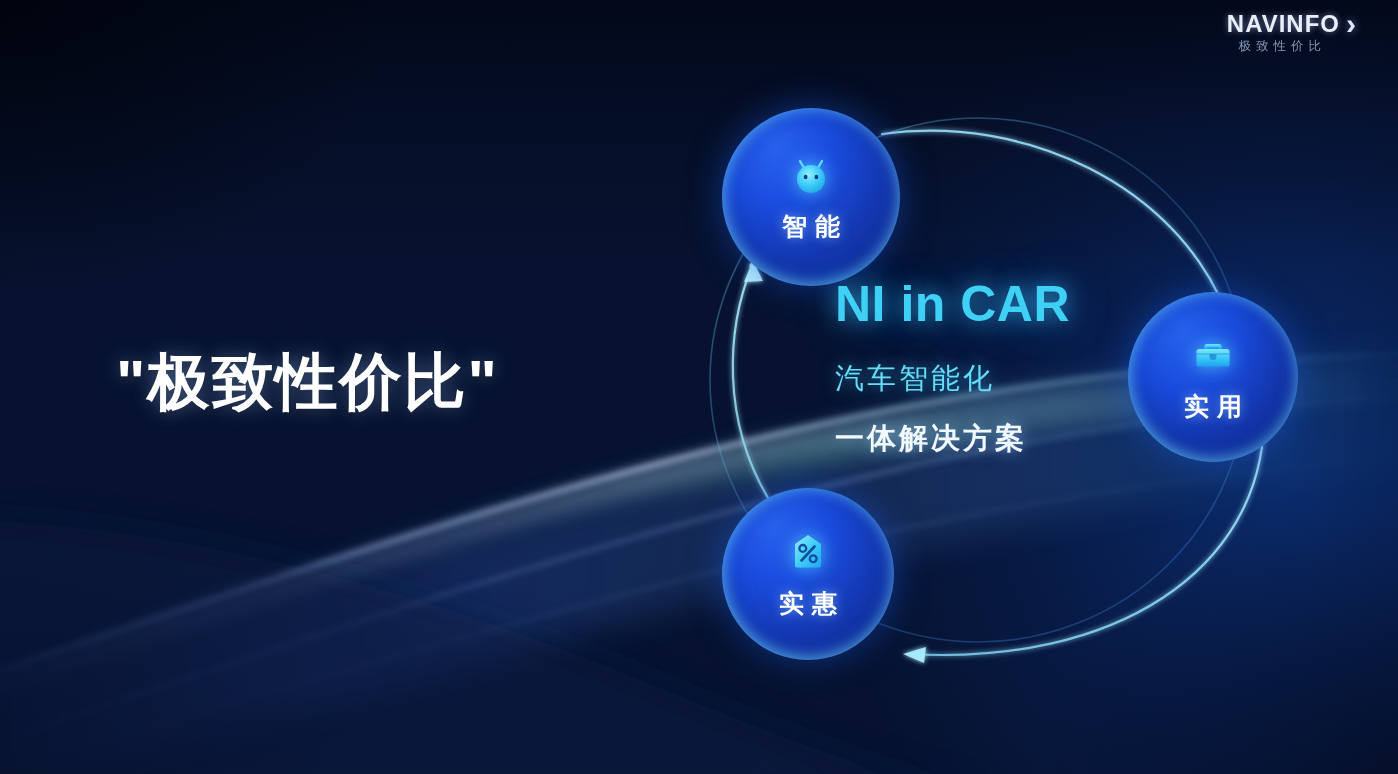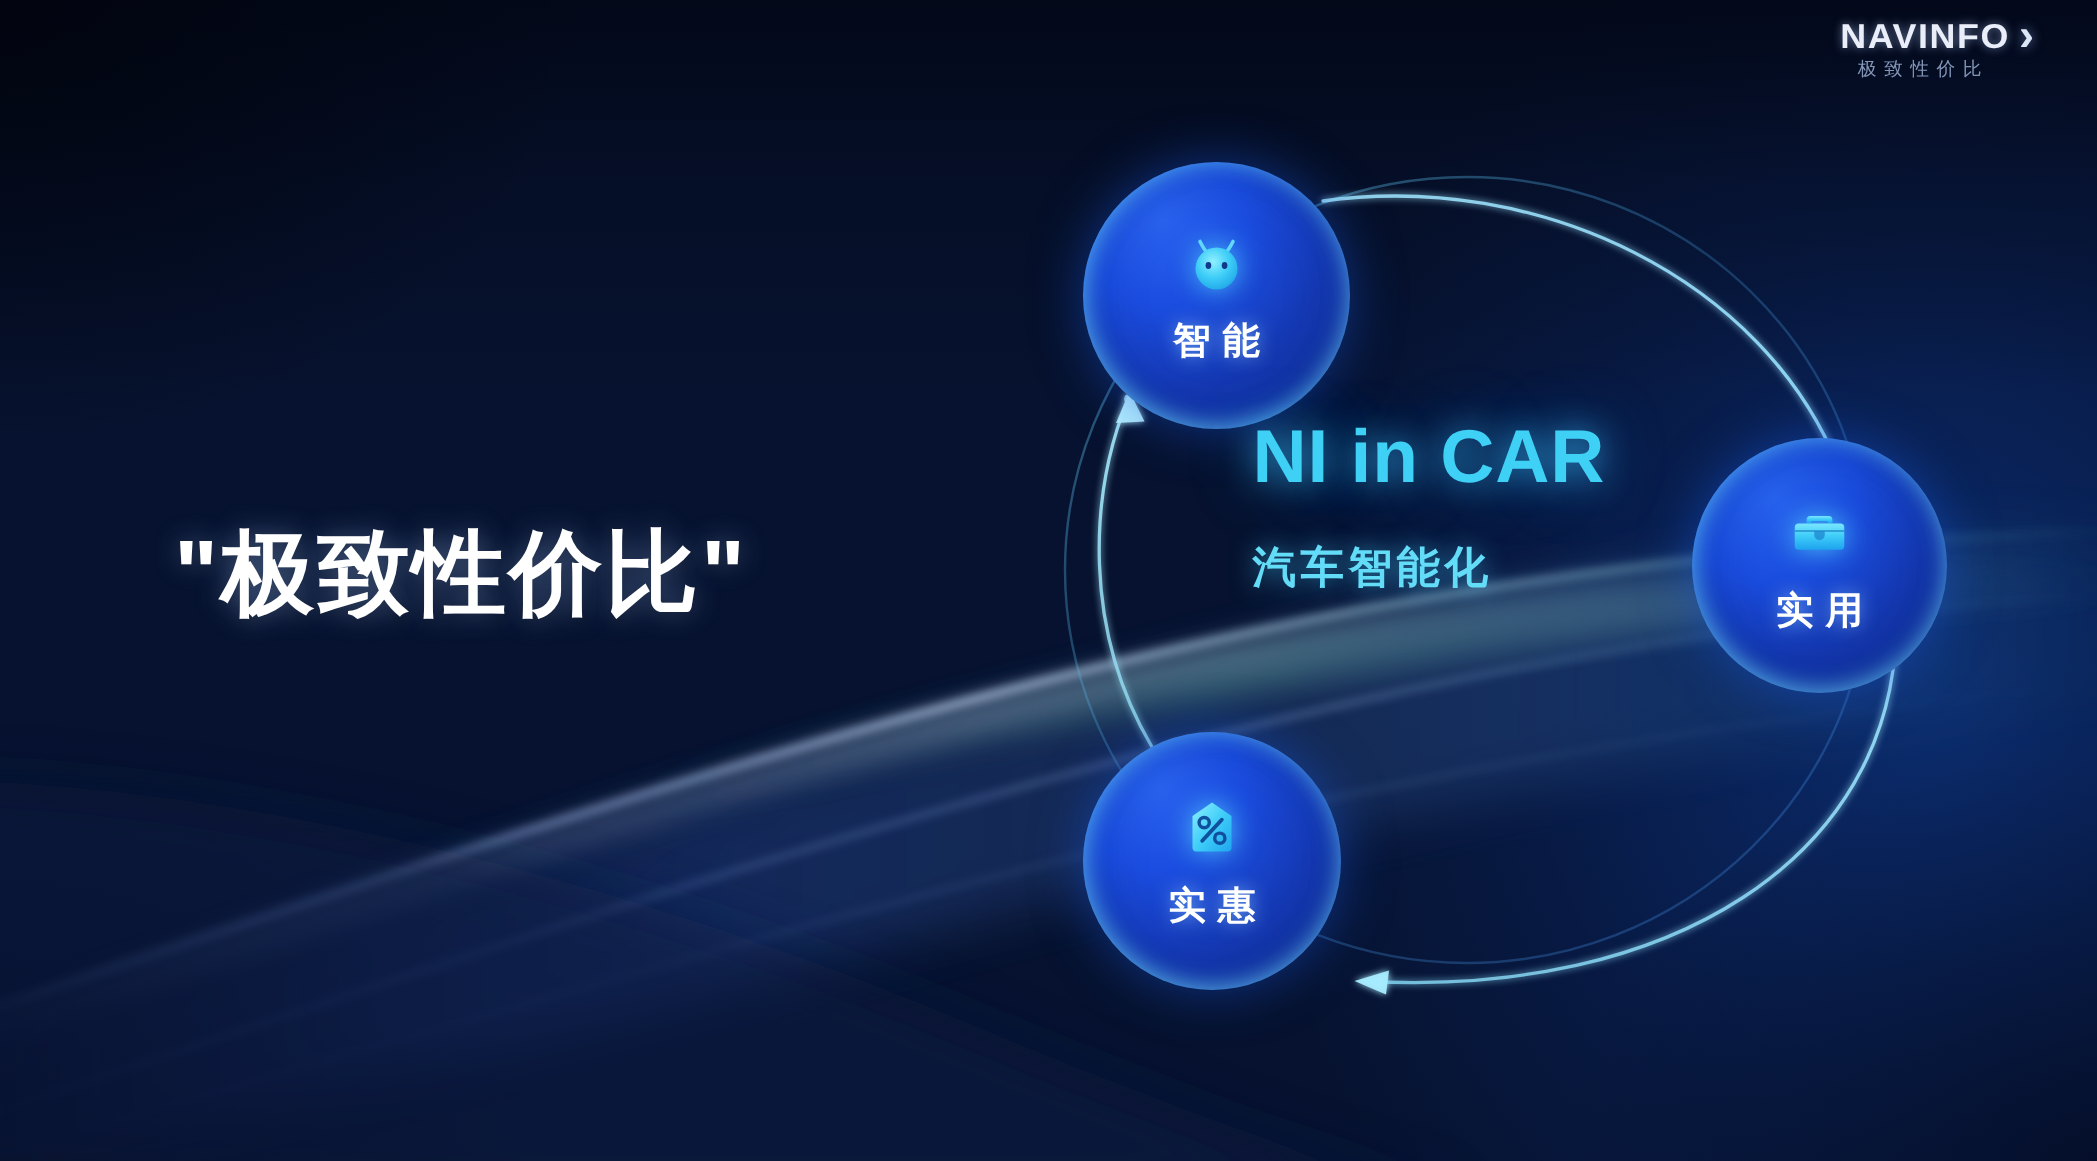--- a/index.html
+++ b/index.html
@@ -130,21 +130,21 @@
     width:330px;text-align:left;
   }
   .ct-title{
     font-size:50px;font-weight:700;letter-spacing:.5px;
     color:#3fd0f5;
     text-shadow:0 0 22px rgba(60,195,255,.75),0 0 46px rgba(40,150,255,.45);
     white-space:nowrap;
   }
   .ct-sub1{
     margin-top:26px;
-    font-size:29px;font-weight:700;letter-spacing:3px;
+    font-size:29px;font-weight:400;letter-spacing:3px;
     color:#63dcf8;
     text-shadow:0 0 16px rgba(70,205,255,.65);
   }
   .ct-sub2{
     margin-top:20px;
     font-size:29px;font-weight:700;letter-spacing:3px;
     color:#f2f8ff;
     text-shadow:0 0 16px rgba(150,210,255,.6);
   }
 </style>
@@ -326,15 +326,16 @@
           <path d="M6.5,22 h33" stroke="#1276bf" stroke-width="1.2" opacity=".55"></path>
           <path d="M19.5,22 h7 v2.6 a3.5,3.5 0 0 1 -7,0 Z" fill="#1d86cf" opacity=".75"></path>
         </svg>
       </span>
       <span class="node-label">实用</span>
     </div>
 
     <div class="center-text">
       <div class="ct-title">NI in CAR</div>
       <div class="ct-sub1">汽车智能化</div>
+      <div class="ct-sub2">一体解决方案</div>
     </div>
   </div>
 </div>
 
 </body></html>

